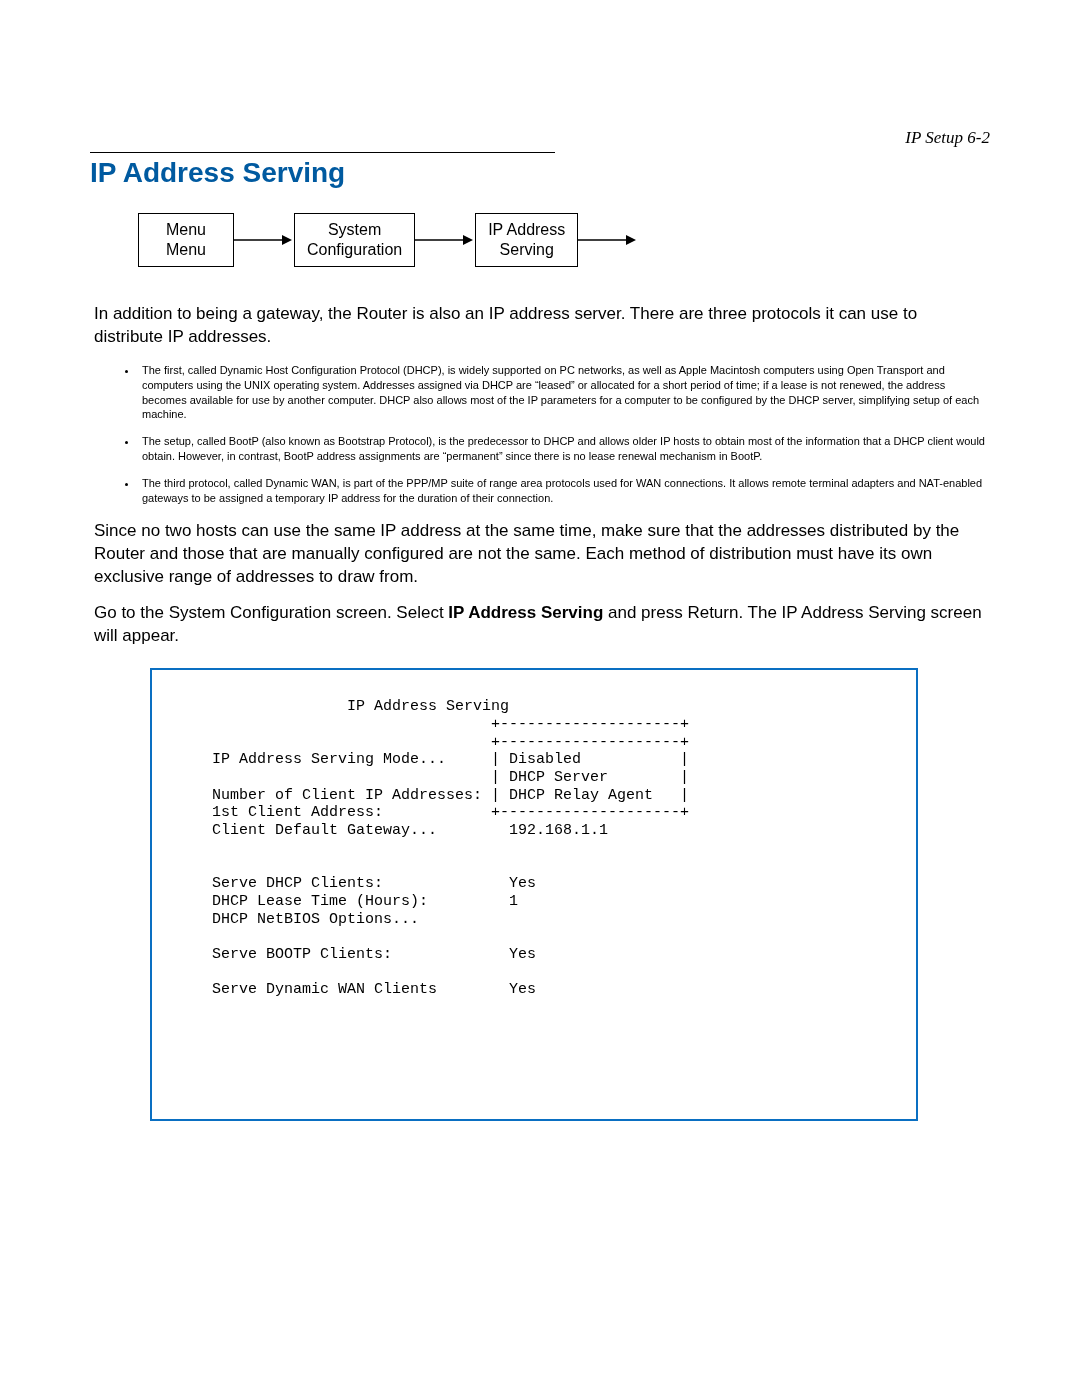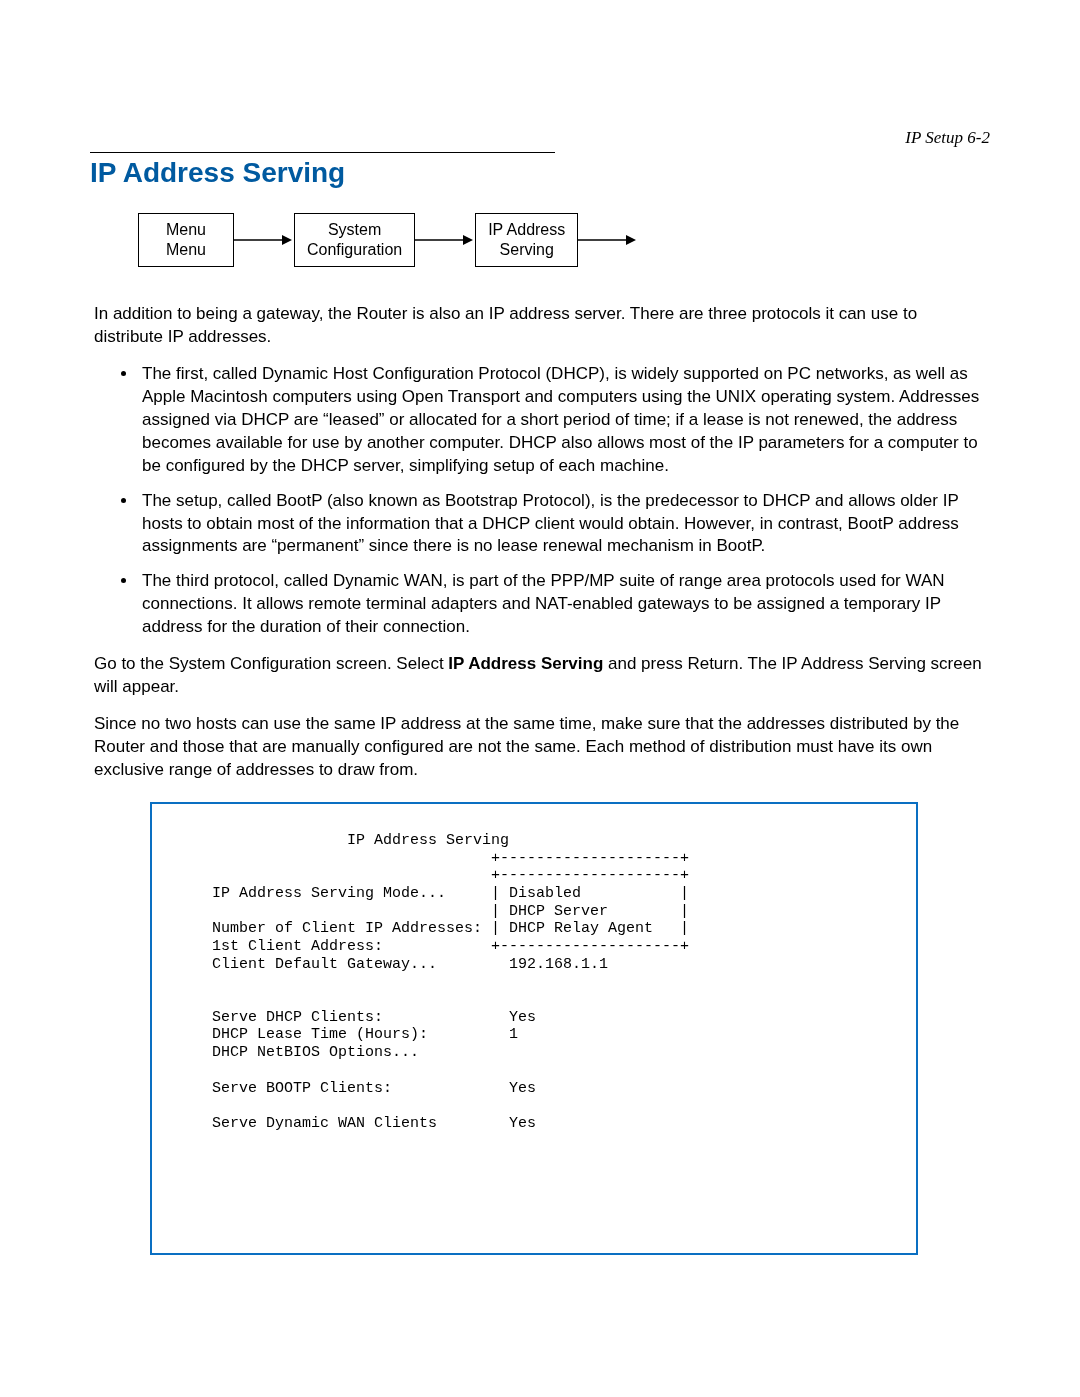--- a/index.html
+++ b/index.html
@@ -62,21 +62,21 @@
   .bullets-box .row::before {
     content: "• ";
   }
   p.body {
     font-size: 17px;
     line-height: 1.35;
     margin: 0 0 14px 4px;
     font-family: Arial, Helvetica, sans-serif;
   }
   ul.body {
-    font-size: 17px;
+    font-size: 11px;
     line-height: 1.35;
     padding-left: 48px;
     margin: 0 0 14px 0;
   }
   ul.body li {
     margin-bottom: 12px;
     list-style-type: disc;
     padding-left: 4px;
   }
   .strong { font-weight: bold; font-family: Arial, Helvetica, sans-serif; }
@@ -131,25 +131,25 @@
   </div>
 
   <p class="body">In addition to being a gateway, the Router is also an IP address server. There are three protocols it can use to distribute IP addresses.</p>
 
   <ul class="body">
     <li>The first, called Dynamic Host Configuration Protocol (DHCP), is widely supported on PC networks, as well as Apple Macintosh computers using Open Transport and computers using the UNIX operating system. Addresses assigned via DHCP are “leased” or allocated for a short period of time; if a lease is not renewed, the address becomes available for use by another computer. DHCP also allows most of the IP parameters for a computer to be configured by the DHCP server, simplifying setup of each machine.</li>
     <li>The setup, called BootP (also known as Bootstrap Protocol), is the predecessor to DHCP and allows older IP hosts to obtain most of the information that a DHCP client would obtain. However, in contrast, BootP address assignments are “permanent” since there is no lease renewal mechanism in BootP.</li>
     <li>The third protocol, called Dynamic WAN, is part of the PPP/MP suite of range area protocols used for WAN connections. It allows remote terminal adapters and NAT-enabled gateways to be assigned a temporary IP address for the duration of their connection.</li>
   </ul>
 
+  <p class="body">Since no two hosts can use the same IP address at the same time, make sure that the addresses distributed by the Router and those that are manually configured are not the same. Each method of distribution must have its own exclusive range of addresses to draw from.</p>
+
   <p class="body">
     <span>Go to the System Configuration screen. Select </span><span class="strong">IP Address Serving</span><span> and press Return. The IP Address Serving screen will appear.</span>
   </p>
-
-  <p class="body">Since no two hosts can use the same IP address at the same time, make sure that the addresses distributed by the Router and those that are manually configured are not the same. Each method of distribution must have its own exclusive range of addresses to draw from.</p>
 
   <div class="terminal-wrap">
     <div class="terminal">               IP Address Serving
                                +--------------------+
                                +--------------------+
 IP Address Serving Mode...     | Disabled           |
                                | DHCP Server        |
 Number of Client IP Addresses: | DHCP Relay Agent   |
 1st Client Address:            +--------------------+
 Client Default Gateway...        192.168.1.1

